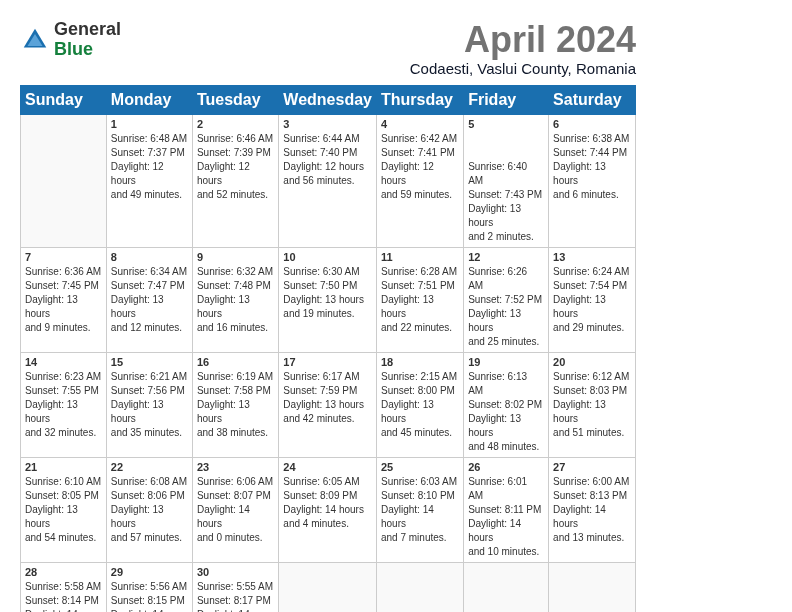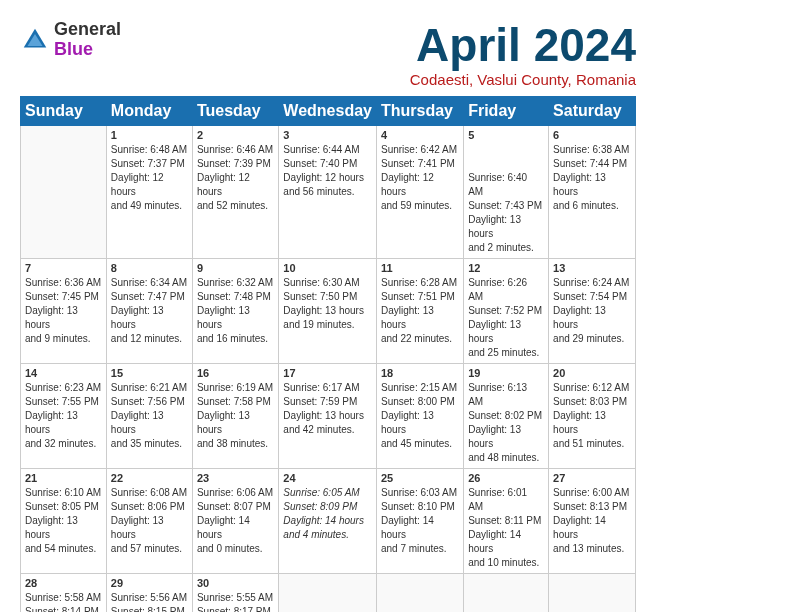--- a/index.html
+++ b/index.html
@@ -32,39 +32,39 @@
       line-height: 1.1;
     }
     .logo-general {
       font-size: 18px;
       font-weight: bold;
       color: #333;
     }
     .logo-blue {
       font-size: 18px;
       font-weight: bold;
-      color: #a21caf;
+      color: #15803d;
     }
     .logo-icon {
       width: 30px;
       height: 30px;
       margin-right: 4px;
     }
     .title-section {
       text-align: right;
     }
     .month-title {
-      font-size: 46px;
-      font-weight: bold;
-      color: #0c4a6e;
+      font-size: 36px;
+      font-weight: bold;
+      color: #737373;
       line-height: 1.1;
     }
     .location {
       font-size: 15px;
-      color: #b91c1c;
+      color: #0f172a;
     }
     .calendar {
       width: 100%;
       border-collapse: collapse;
       font-size: 9px;
     }
     .calendar th {
       background: #1a6faf;
       color: #fff;
       padding: 5px 4px;
@@ -294,21 +294,21 @@
           </td>
           <td>
             <span class="day-num">23</span>
             <div class="day-info" style="white-space: pre-line;">Sunrise: 6:06 AM
 Sunset: 8:07 PM
 Daylight: 14 hours
 and 0 minutes.</div>
           </td>
           <td>
             <span class="day-num">24</span>
-            <div class="day-info" style="white-space: pre-line; font-style: italic;">Sunrise: 6:05 AM
+            <div class="day-info" style="white-space: pre-line;">Sunrise: 6:05 AM
 Sunset: 8:09 PM
 Daylight: 14 hours
 and 4 minutes.</div>
           </td>
           <td>
             <span class="day-num">25</span>
             <div class="day-info" style="white-space: pre-line;">Sunrise: 6:03 AM
 Sunset: 8:10 PM
 Daylight: 14 hours
 and 7 minutes.</div>

